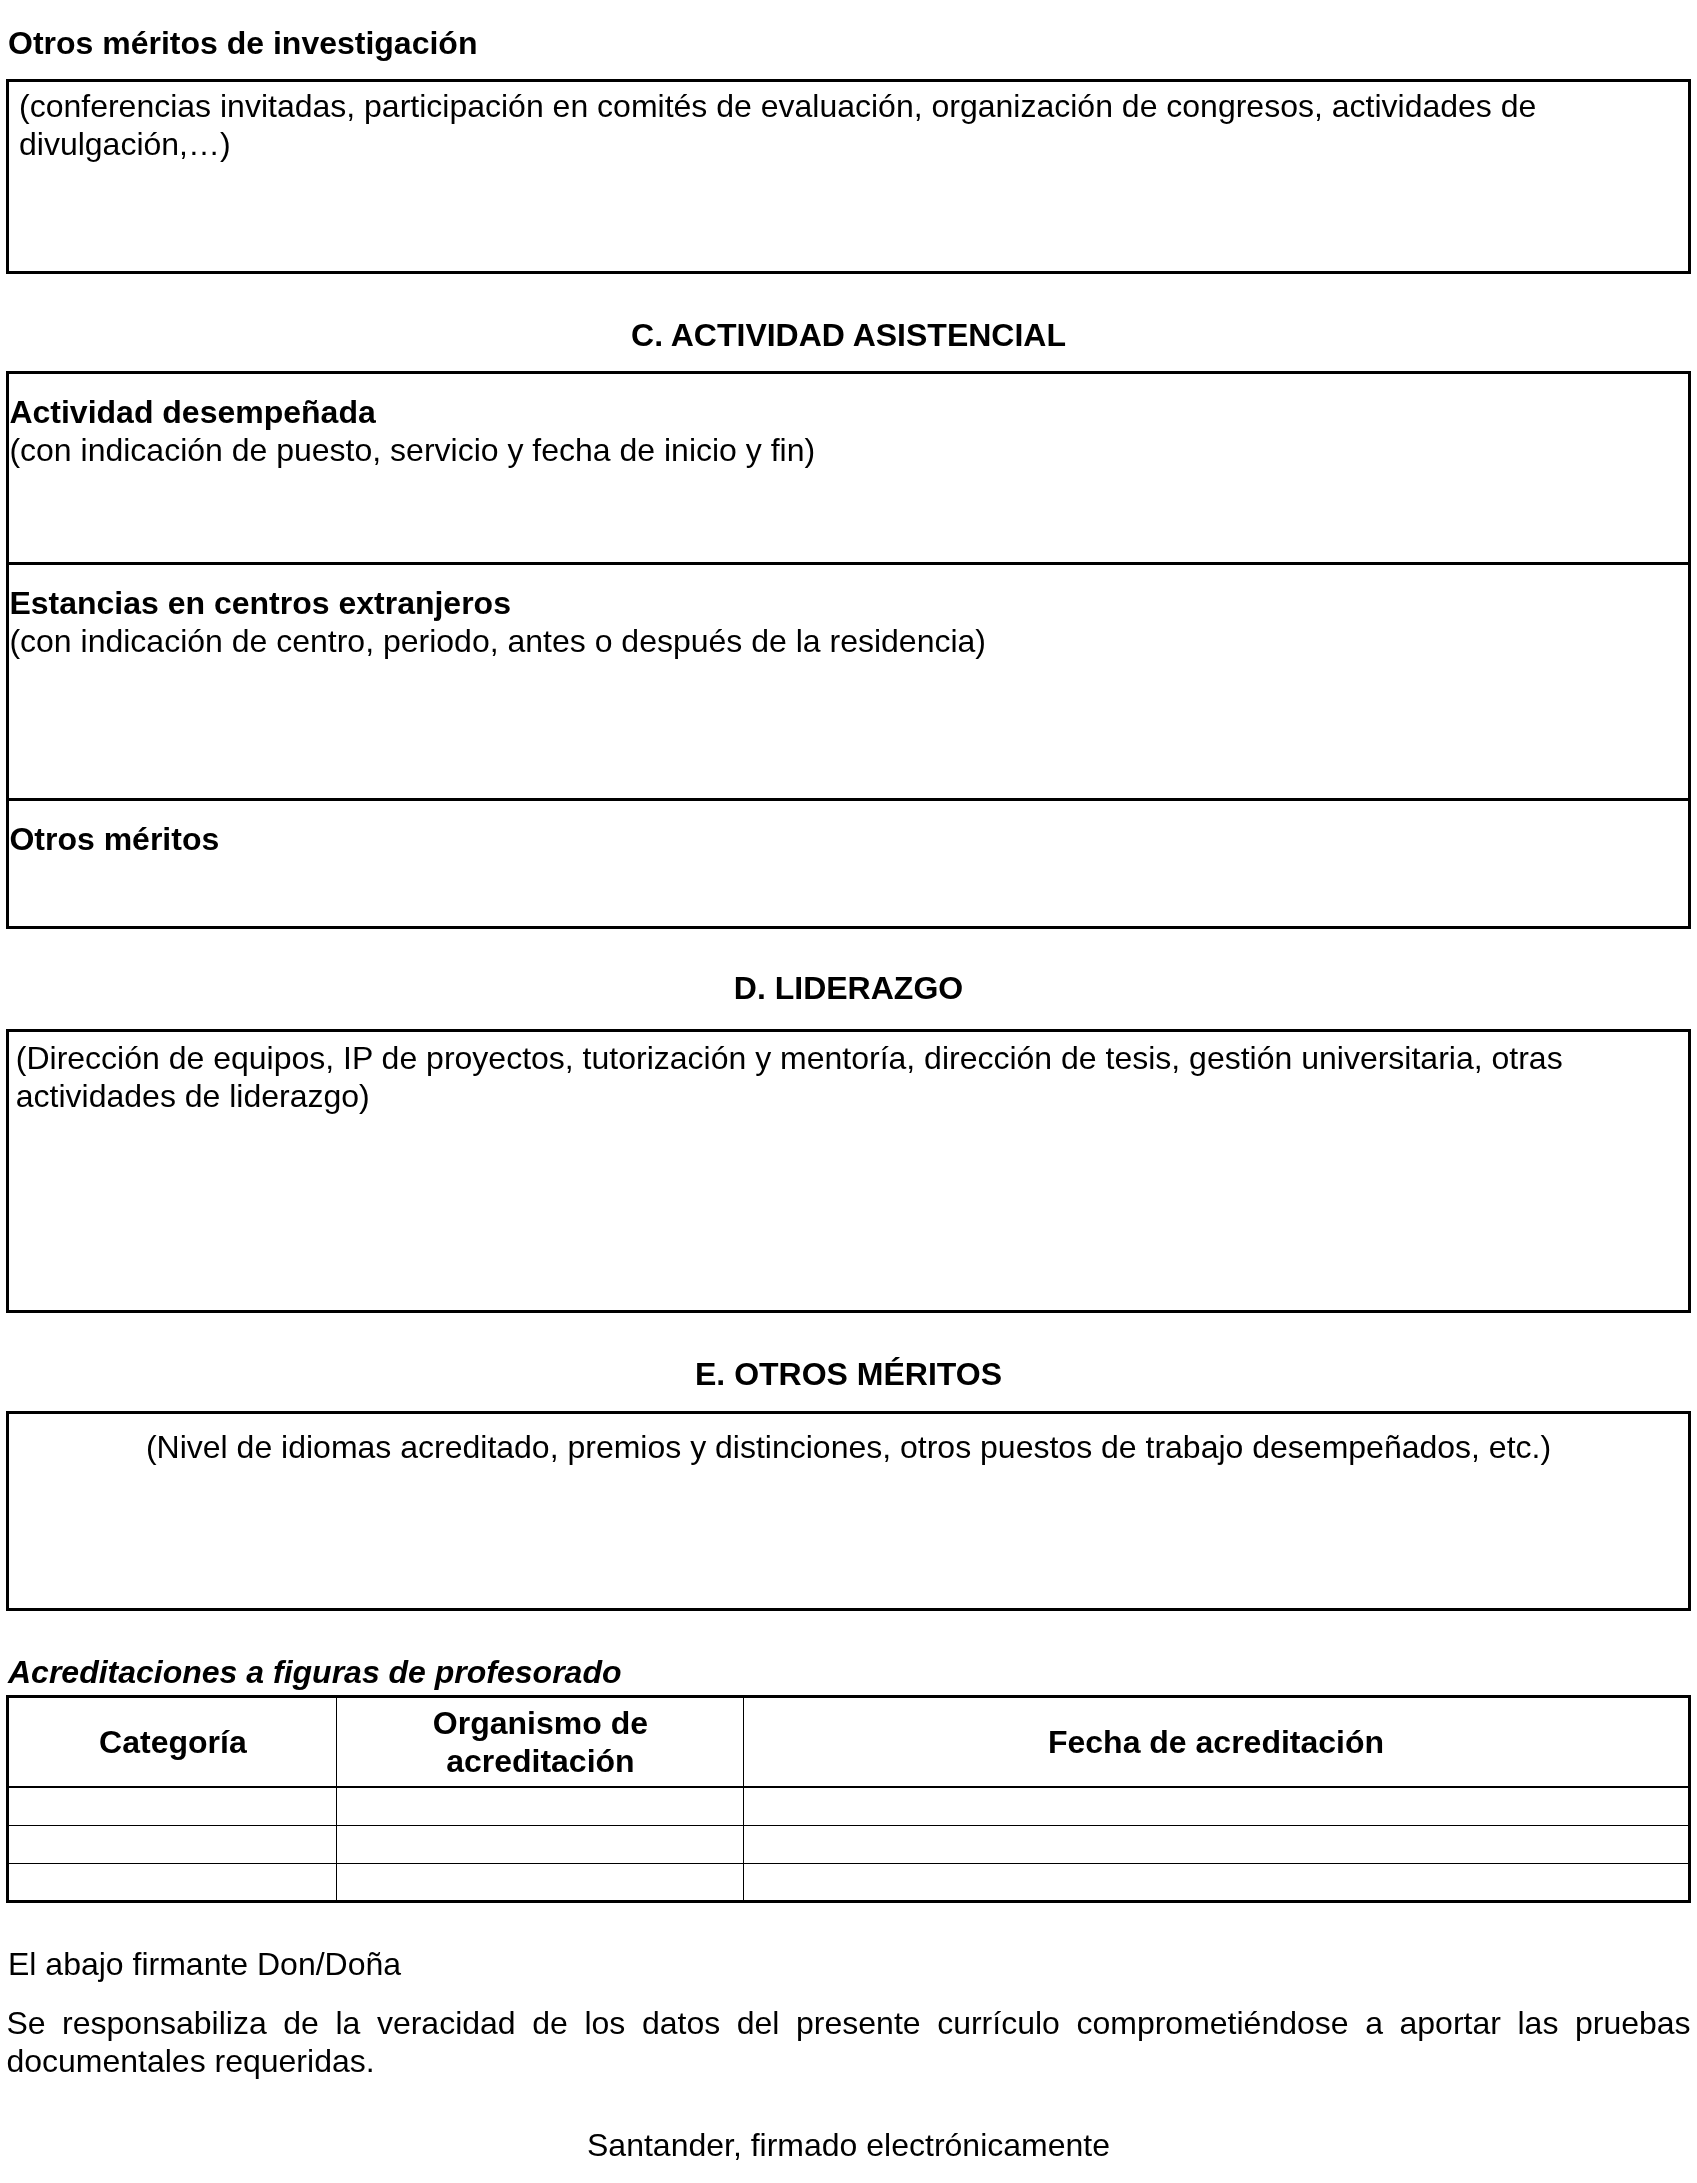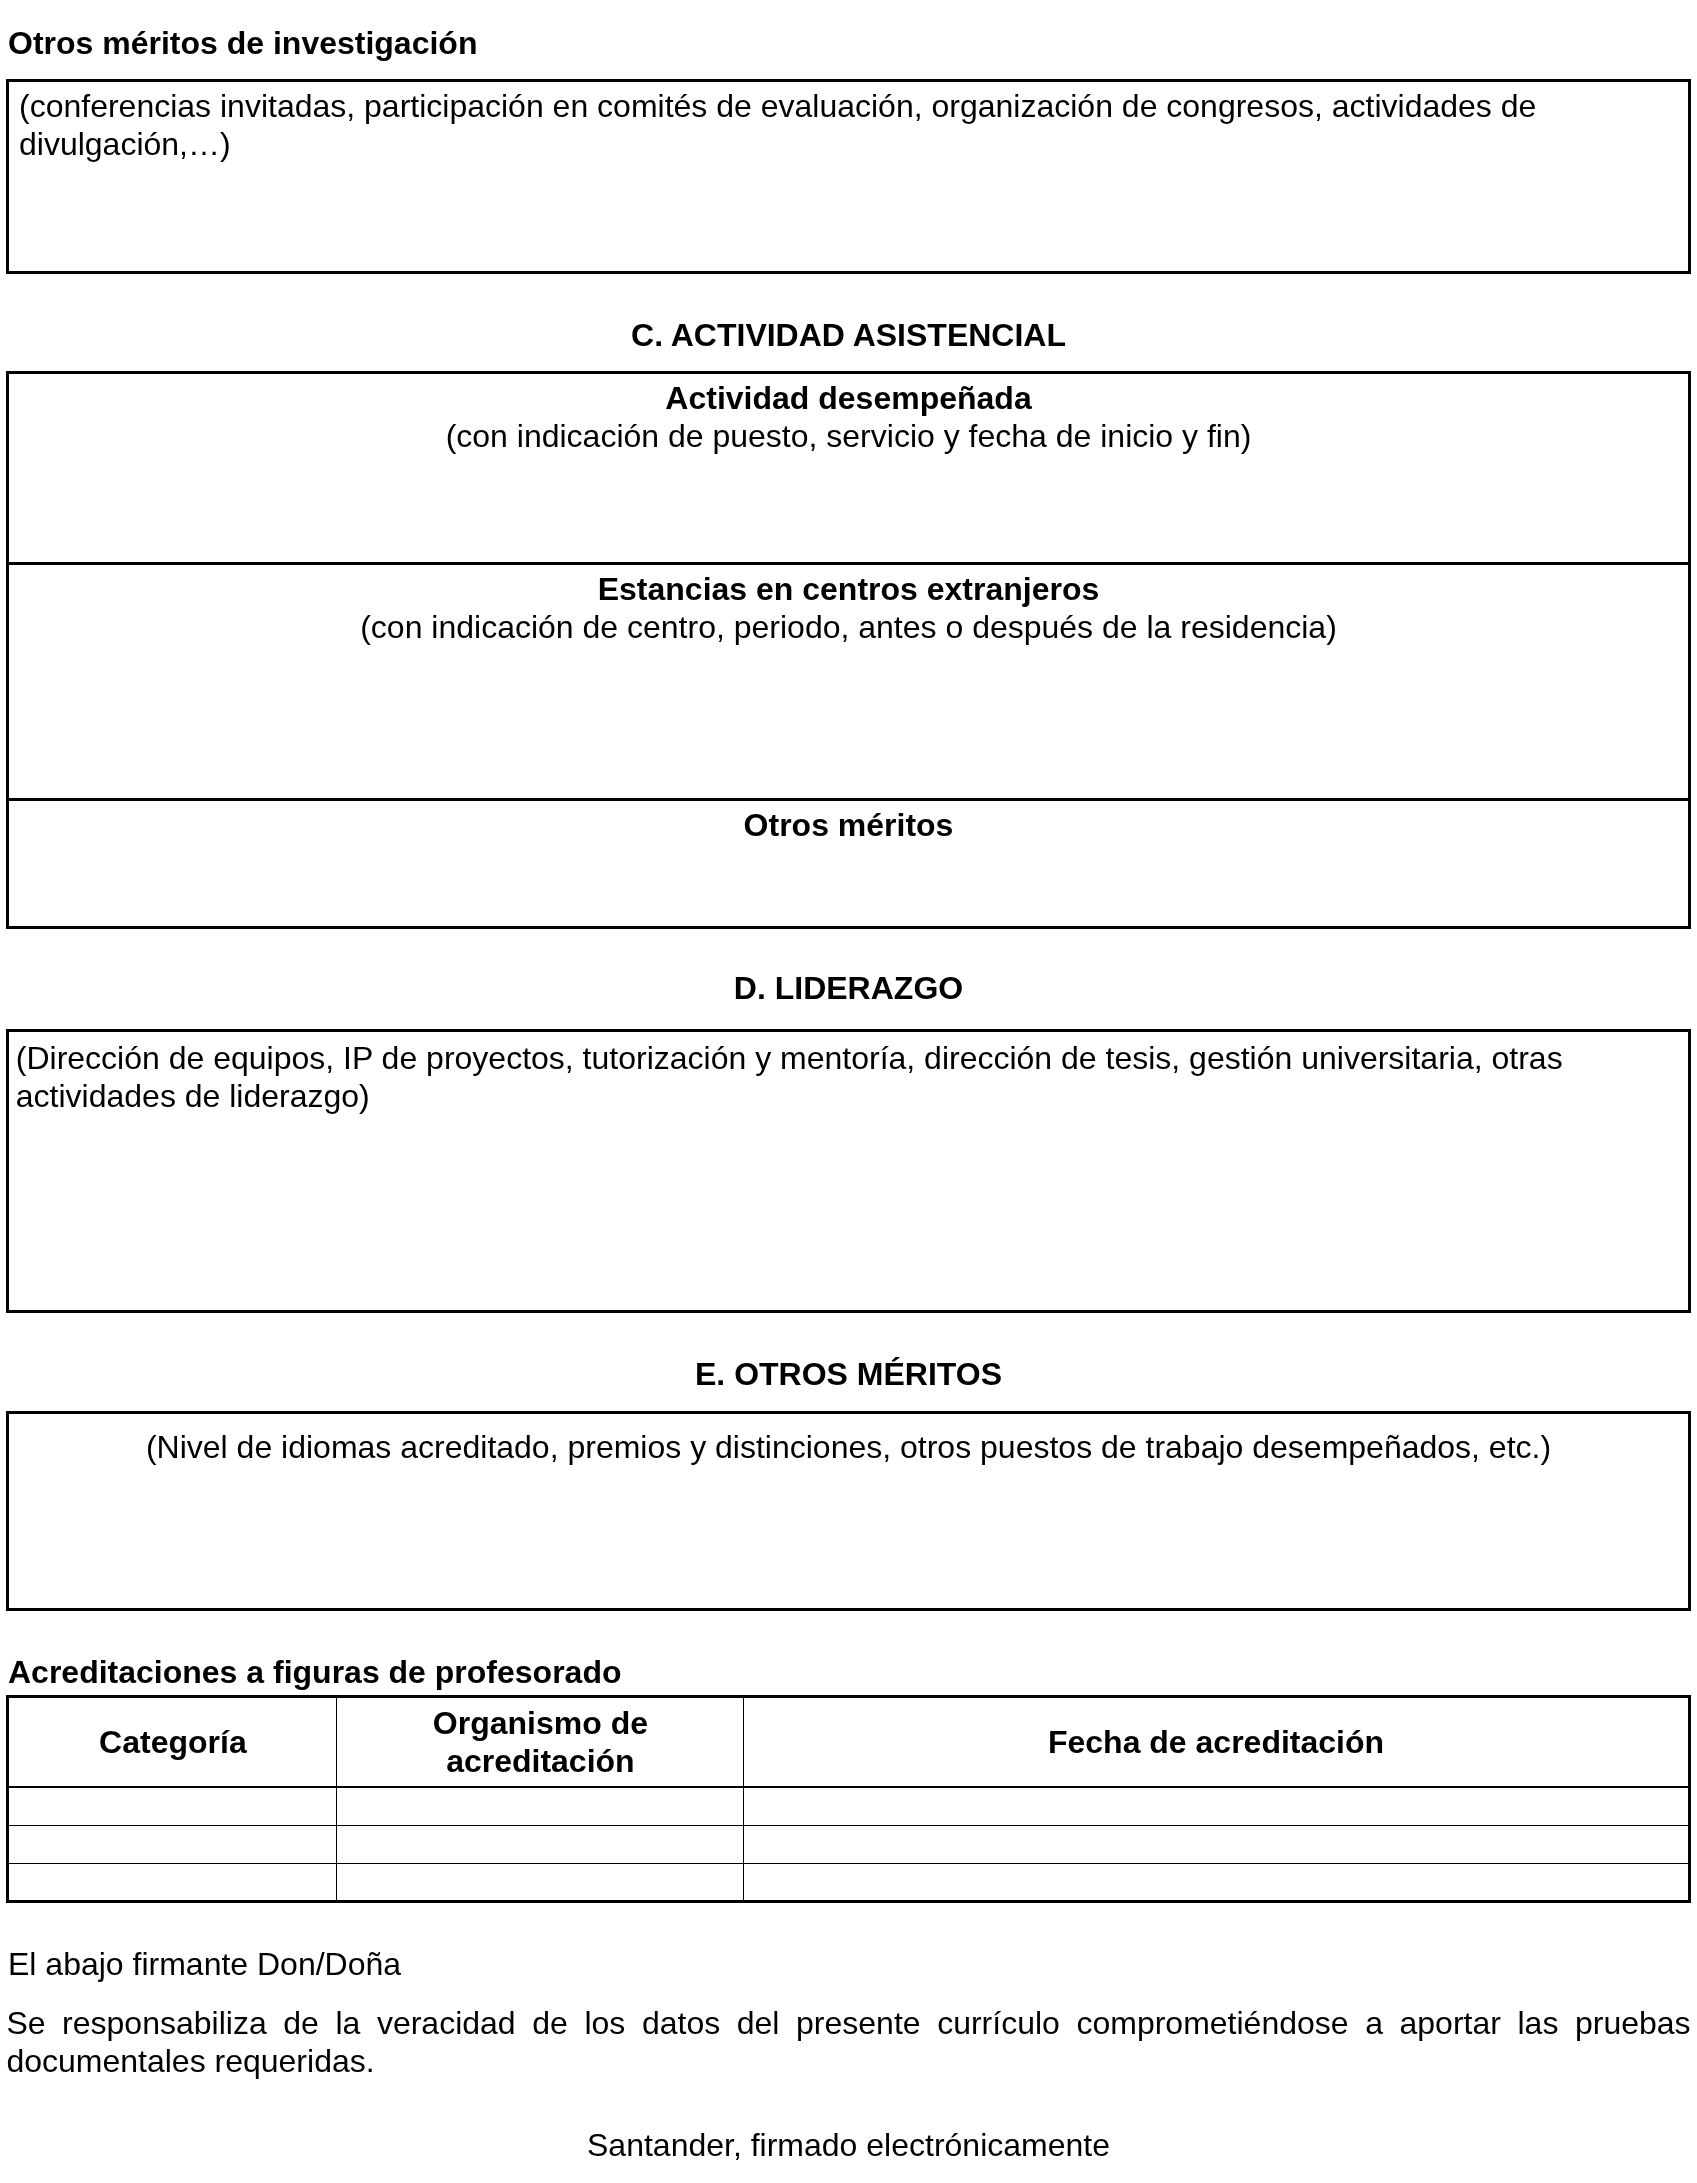--- a/index.html
+++ b/index.html
@@ -23,21 +23,21 @@
   #box-research {
     margin-top: 17px;
     height: 195px;
     border: 3.2px solid #000;
     padding: 4.8px 11.2px 0 9.6px;
   }
 
   #h-c { margin-top: 42px; }
 
   #table-c { margin-top: 17px; border: 3.2px solid #000; }
-  .act-row { text-align: center; padding-top: 5px; }
+  .act-row { text-align: left; padding-top: 19px; }
   .act-row.r1 { height: 188px; }
   .act-row.r2 { height: 188px; border-top: 3.2px solid #000; }
   .act-row.r3 { height: 128px; border-top: 3.2px solid #000; margin-top: 48px; }
   .act-title { font-weight: bold; }
 
   #h-d { margin-top: 40px; }
   #box-d {
     margin-top: 22.4px;
     height: 284px;
     border: 3.2px solid #000;
@@ -46,21 +46,21 @@
 
   #h-e { margin-top: 42px; }
   #box-e {
     margin-top: 17.6px;
     height: 200px;
     border: 3.2px solid #000;
     padding: 14.4px 16px 0 16px;
     text-align: center;
   }
 
-  #h-acc { margin-top: 42px; margin-left: 1.6px; }
+  #h-acc { margin-top: 42px; margin-left: 1.6px; font-style: italic; }
 
   #table-acc {
     margin-top: 4px;
     width: 100%;
     border-collapse: collapse;
     border: 3.2px solid #000;
   }
   #table-acc th, #table-acc td { border: 1.6px solid #000; }
   #table-acc thead th {
     height: 91px;

